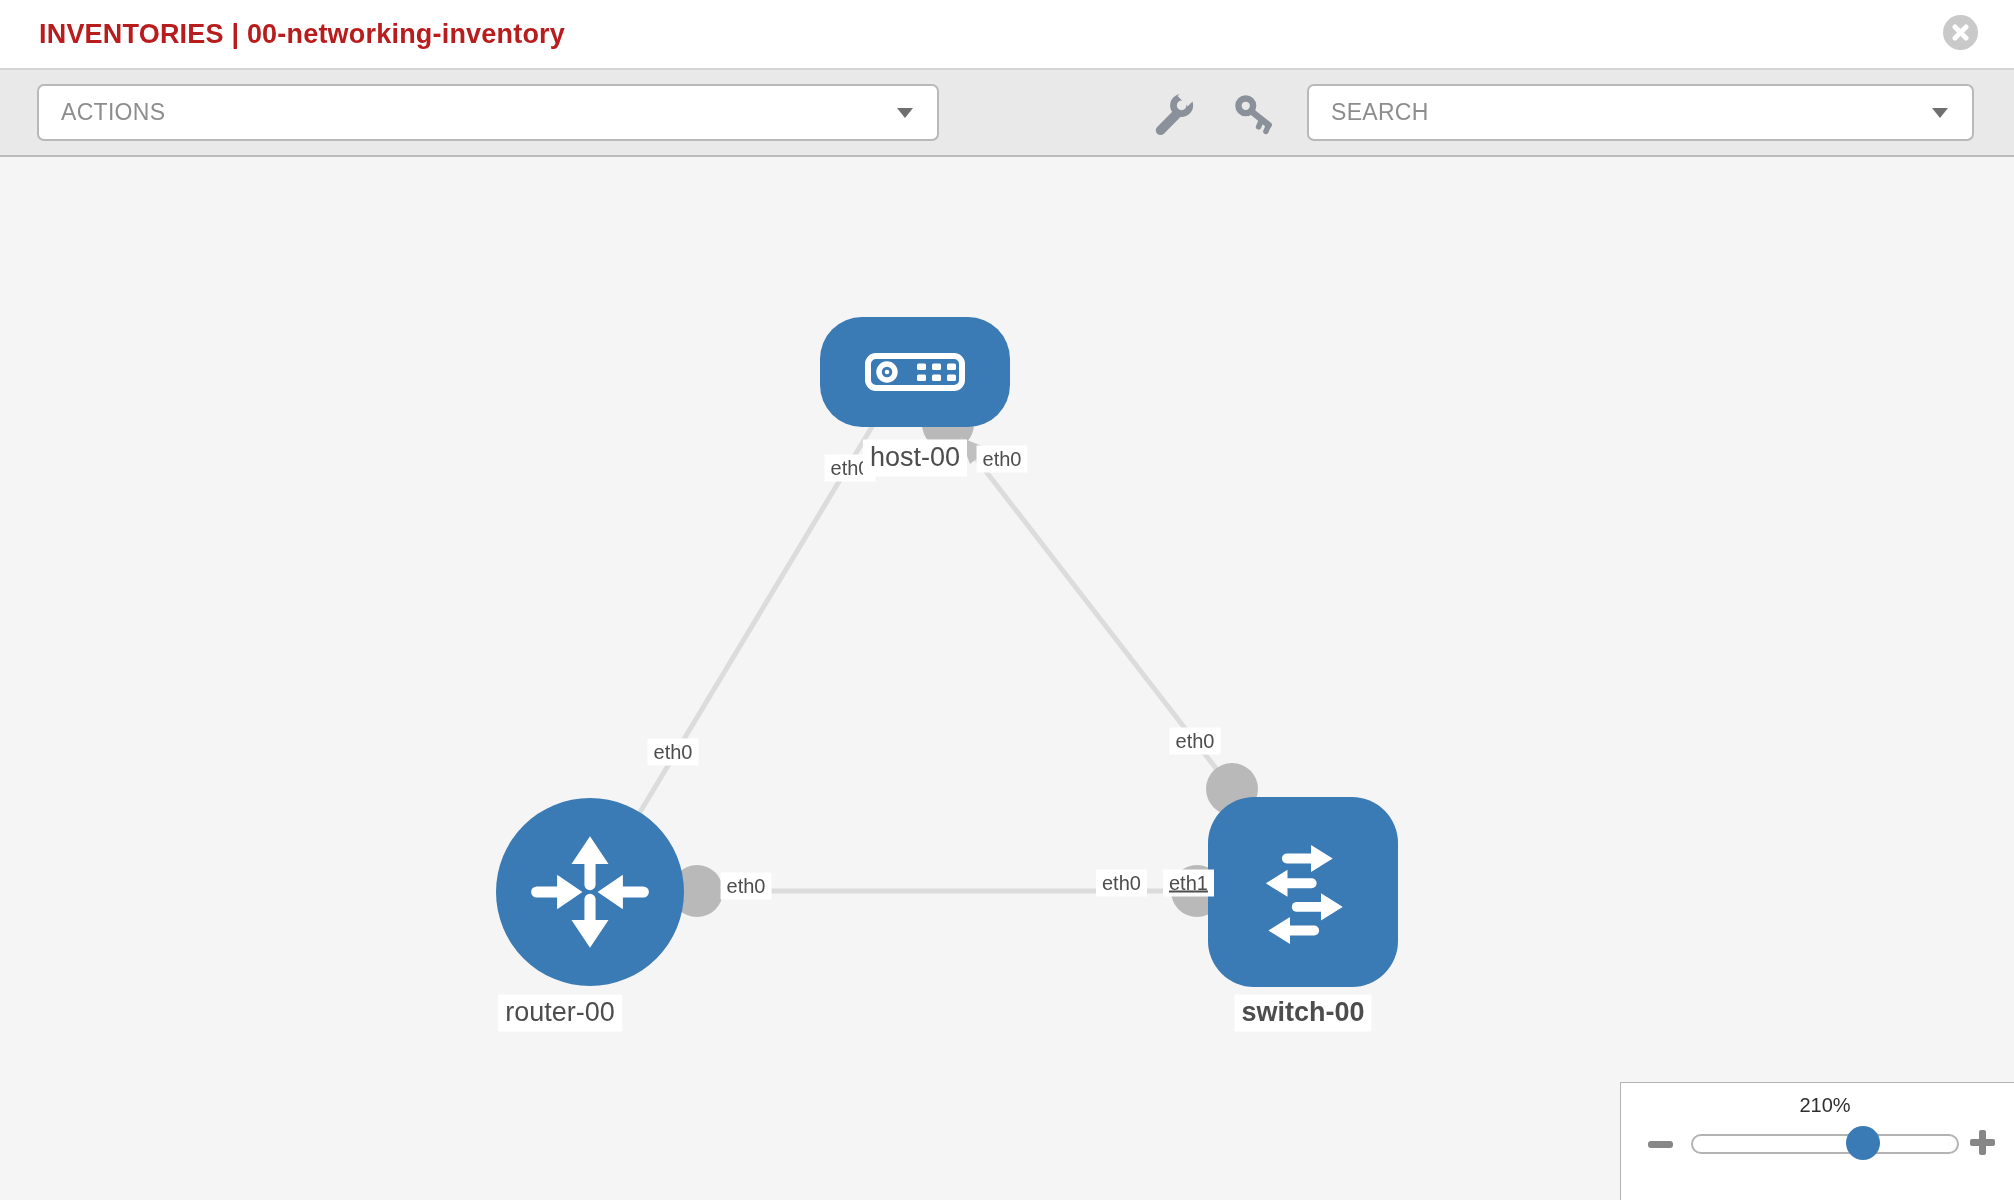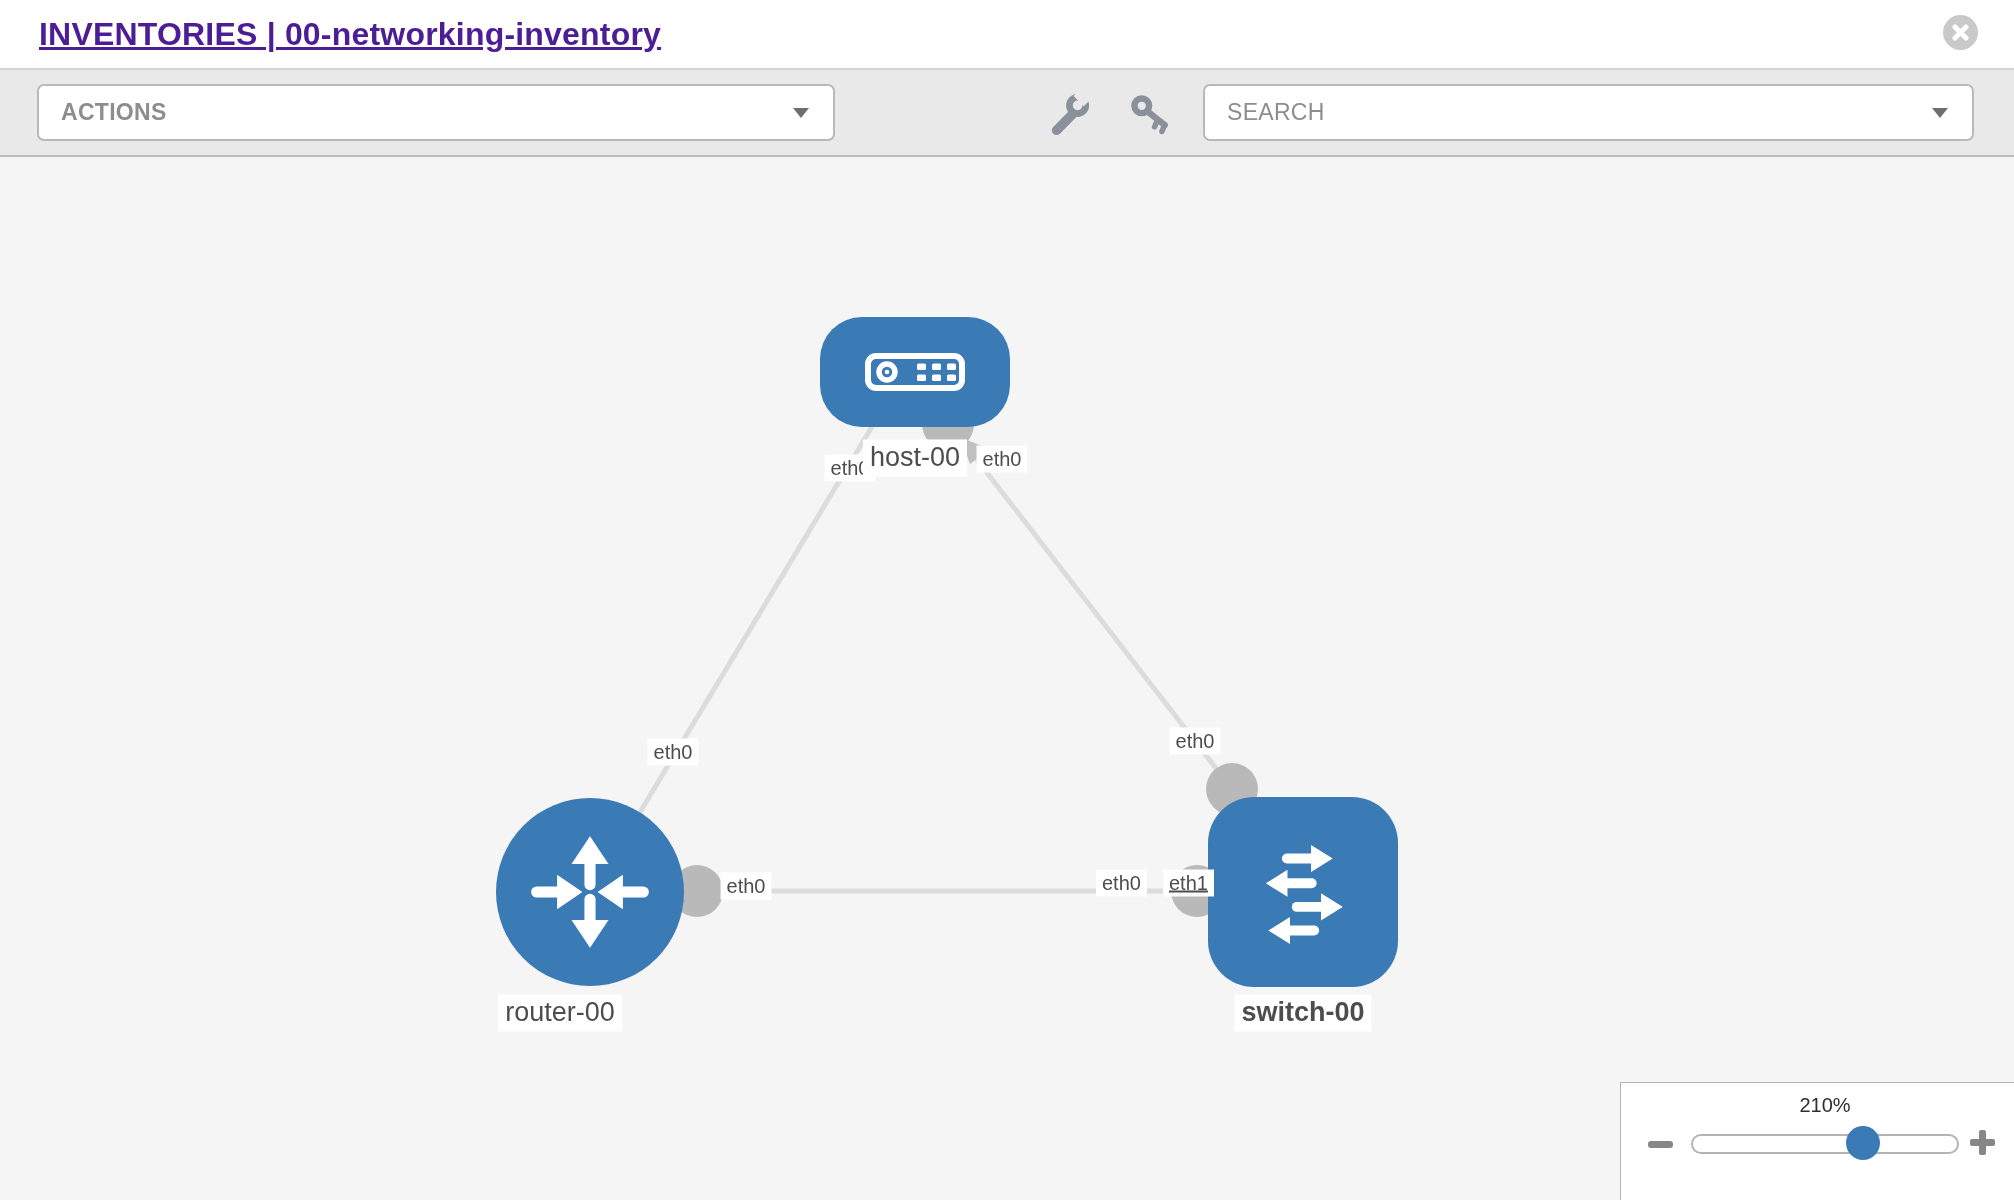--- a/index.html
+++ b/index.html
@@ -10,23 +10,22 @@
   }
   .page{position:relative;width:2014px;height:1200px;overflow:hidden;}
 
   
   .hdr{
     position:relative;height:68px;background:#ffffff;
     border-bottom:2px solid #d4d4d4;
     display:flex;align-items:center;
   }
   .hdr h1{
-    margin:0 0 0 39px;font-size:32px;font-weight:bold;color:#4c1d95;
+    margin:0 0 0 39px;font-size:27px;font-weight:bold;color:#b91c1c;
     letter-spacing:.2px;
-    text-decoration:underline;
   }
   .close-btn{
     position:absolute;right:36px;top:15px;width:35px;height:35px;border-radius:50%;
     background:#c9c9c9;display:flex;align-items:center;justify-content:center;cursor:pointer;
   }
 
   
   .toolbar{
     height:85px;background:#e9e9e9;border-bottom:2px solid #bcbcbc;
     display:flex;align-items:center;
@@ -34,21 +33,21 @@
   .dropdown{
     height:57px;background:#ffffff;border:2px solid #b9b9b9;border-radius:7px;
     display:flex;align-items:center;justify-content:space-between;
     padding:0 24px 0 22px;box-sizing:border-box;cursor:pointer;
   }
   .dropdown .dd-label{font-size:23px;color:#8d8d8d;letter-spacing:.3px;}
   .caret{
     width:0;height:0;border-left:8px solid transparent;border-right:8px solid transparent;
     border-top:10px solid #6f6f6f;
   }
-  .dd-actions{margin-left:37px;width:798px;font-weight:bold;}
+  .dd-actions{margin-left:37px;width:902px;}
   .dd-search{margin-left:31px;flex:1;margin-right:40px;}
   .tool-icon{margin-top:2px;cursor:pointer;}
   .tool-icon.wrench{margin-left:211px;}
   .tool-icon.key{margin-left:36px;}
 
   
   .canvas{
     position:relative;width:2014px;height:1043px;background:#f5f5f5;overflow:hidden;
   }
   .links-svg{position:absolute;left:0;top:0;}

